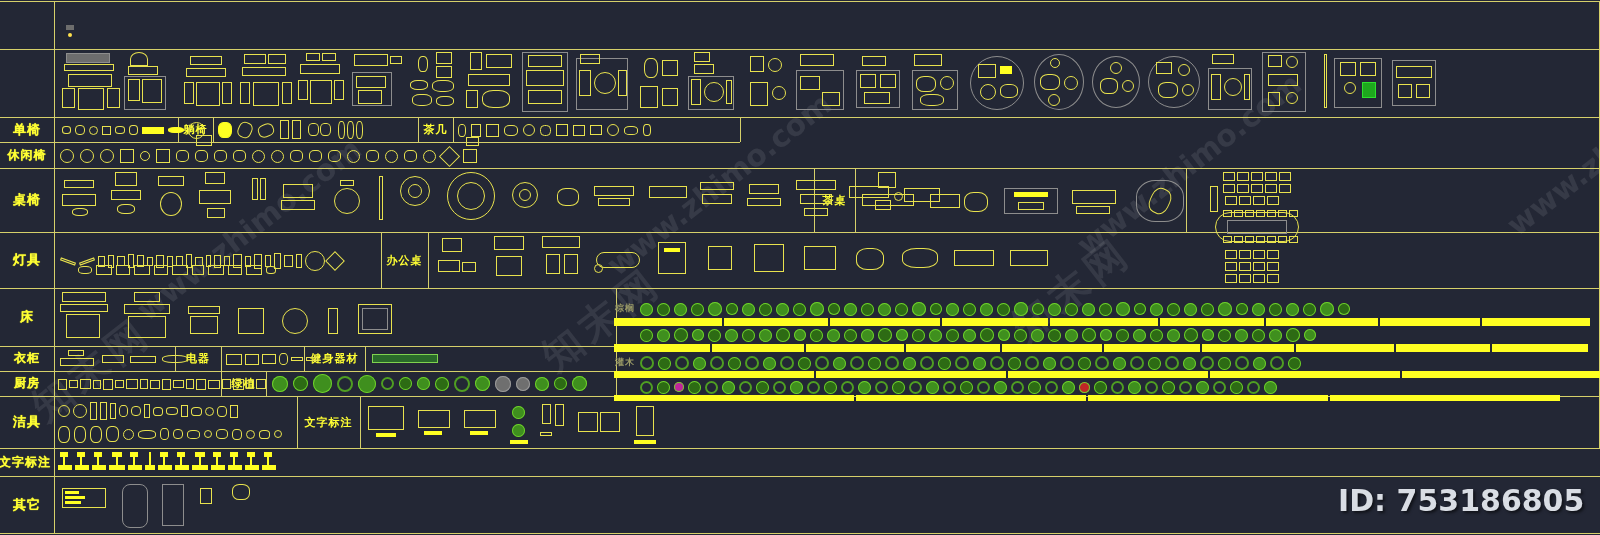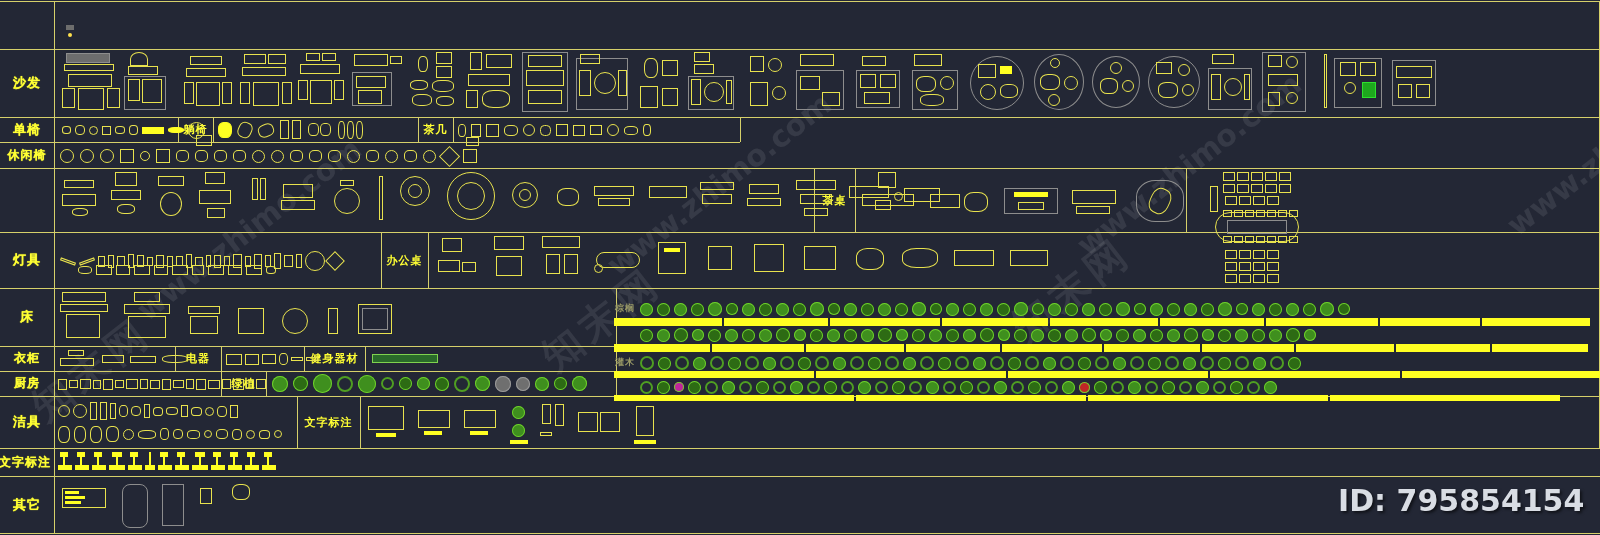--- a/index.html
+++ b/index.html
@@ -153,23 +153,23 @@
   <div class="vline bright" style="left:266px;top:371px;height:25px;"></div>
 
   <div class="vline bright" style="left:297px;top:396px;height:52px;"></div>
   <div class="vline bright" style="left:360px;top:396px;height:52px;"></div>
 
   <div class="vline bright" style="left:1599px;top:1px;height:447px;"></div>
 
   <div class="crosshair" style="left:66px;top:25px;width:8px;height:5px;background:#6d6d6d;"></div>
   <div class="crosshair" style="left:68px;top:33px;width:4px;height:4px;border-radius:50%;background:#ffe14d;"></div>
 
-  <div class="rlabel" style="left:0;top:49px;width:54px;height:68px;font-size:13px;">沙发</div>
   <div class="rlabel" style="left:0;top:117px;width:54px;height:25px;font-size:13px;">单椅</div>
   <div class="rlabel" style="left:0;top:142px;width:54px;height:26px;font-size:12px;">休闲椅</div>
+  <div class="rlabel" style="left:0;top:168px;width:54px;height:64px;font-size:13px;">桌椅</div>
   <div class="rlabel" style="left:0;top:232px;width:54px;height:56px;font-size:13px;">灯具</div>
   <div class="rlabel" style="left:0;top:288px;width:54px;height:58px;font-size:13px;">床</div>
   <div class="rlabel" style="left:0;top:346px;width:54px;height:25px;font-size:12px;">衣柜</div>
   <div class="rlabel" style="left:0;top:371px;width:54px;height:25px;font-size:12px;">厨房</div>
   <div class="rlabel" style="left:0;top:396px;width:54px;height:52px;font-size:13px;">洁具</div>
   <div class="rlabel" style="left:-4px;top:448px;width:58px;height:28px;font-size:12px;">文字标注</div>
   <div class="rlabel" style="left:0;top:476px;width:54px;height:57px;font-size:13px;">其它</div>
 
   <div class="slabel" style="left:178px;top:117px;width:35px;height:25px;font-size:11px;">躺椅</div>
   <div class="slabel" style="left:418px;top:117px;width:35px;height:25px;font-size:11px;">茶几</div>
@@ -1124,15 +1124,15 @@
       <div class="blk fill" style="position:absolute;left:3px;top:17px;width:16px;height:3px;"></div>
     </div>
     <div class="blk g soft" style="width:26px;height:44px;border-radius:8px;"></div>
     <div class="blk g" style="width:22px;height:42px;"></div>
     <div style="position:relative;width:20px;height:44px;flex:none;">
       <div class="blk" style="position:absolute;left:2px;top:4px;width:12px;height:16px;"></div>
     </div>
     <div class="blk soft" style="width:18px;height:16px;"></div>
   </div>
 
-  <div class="wm-big" style="left:1338px;top:483px;font-size:30px;">ID: 795854154</div>
+  <div class="wm-big" style="left:1338px;top:483px;font-size:30px;">ID: 753186805</div>
 
 </div>
 
 </body></html>

